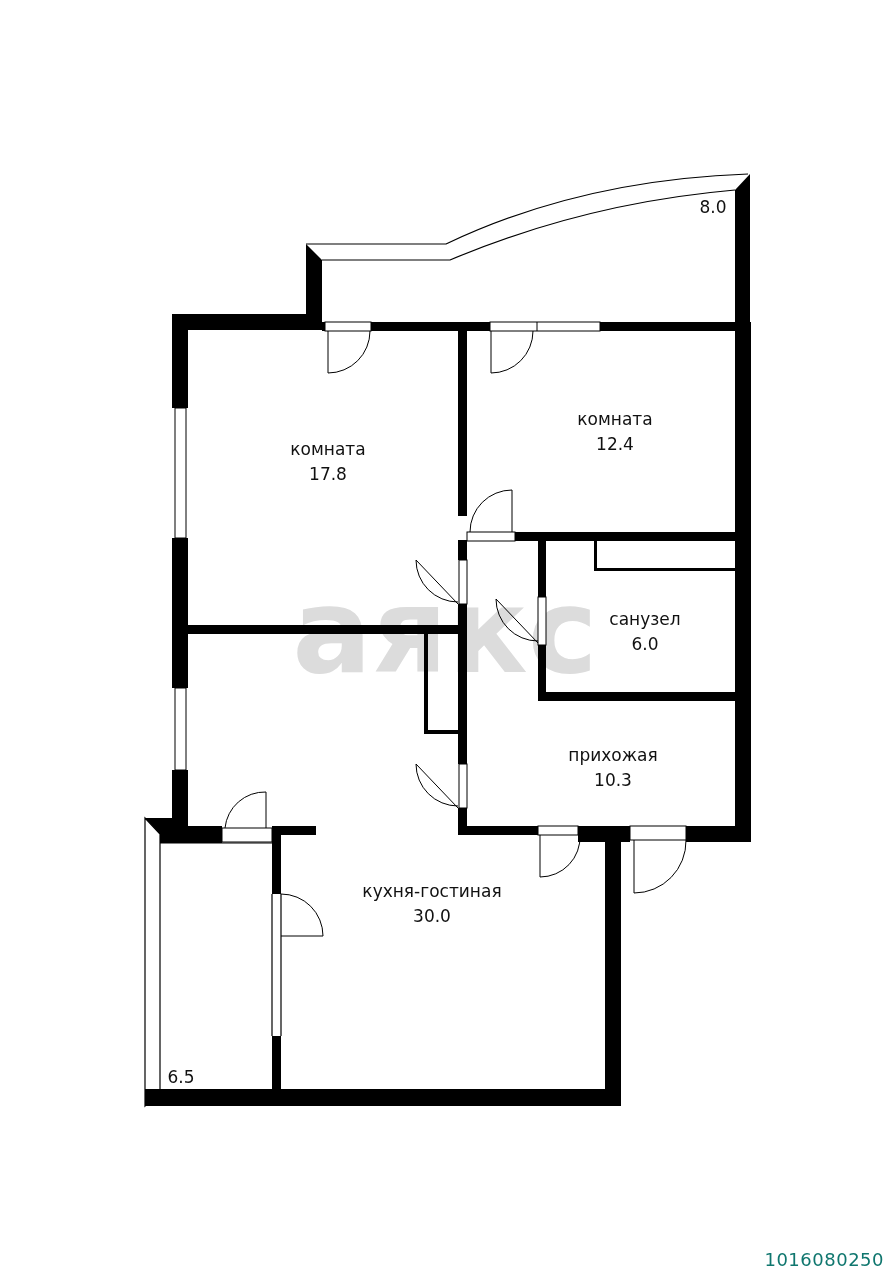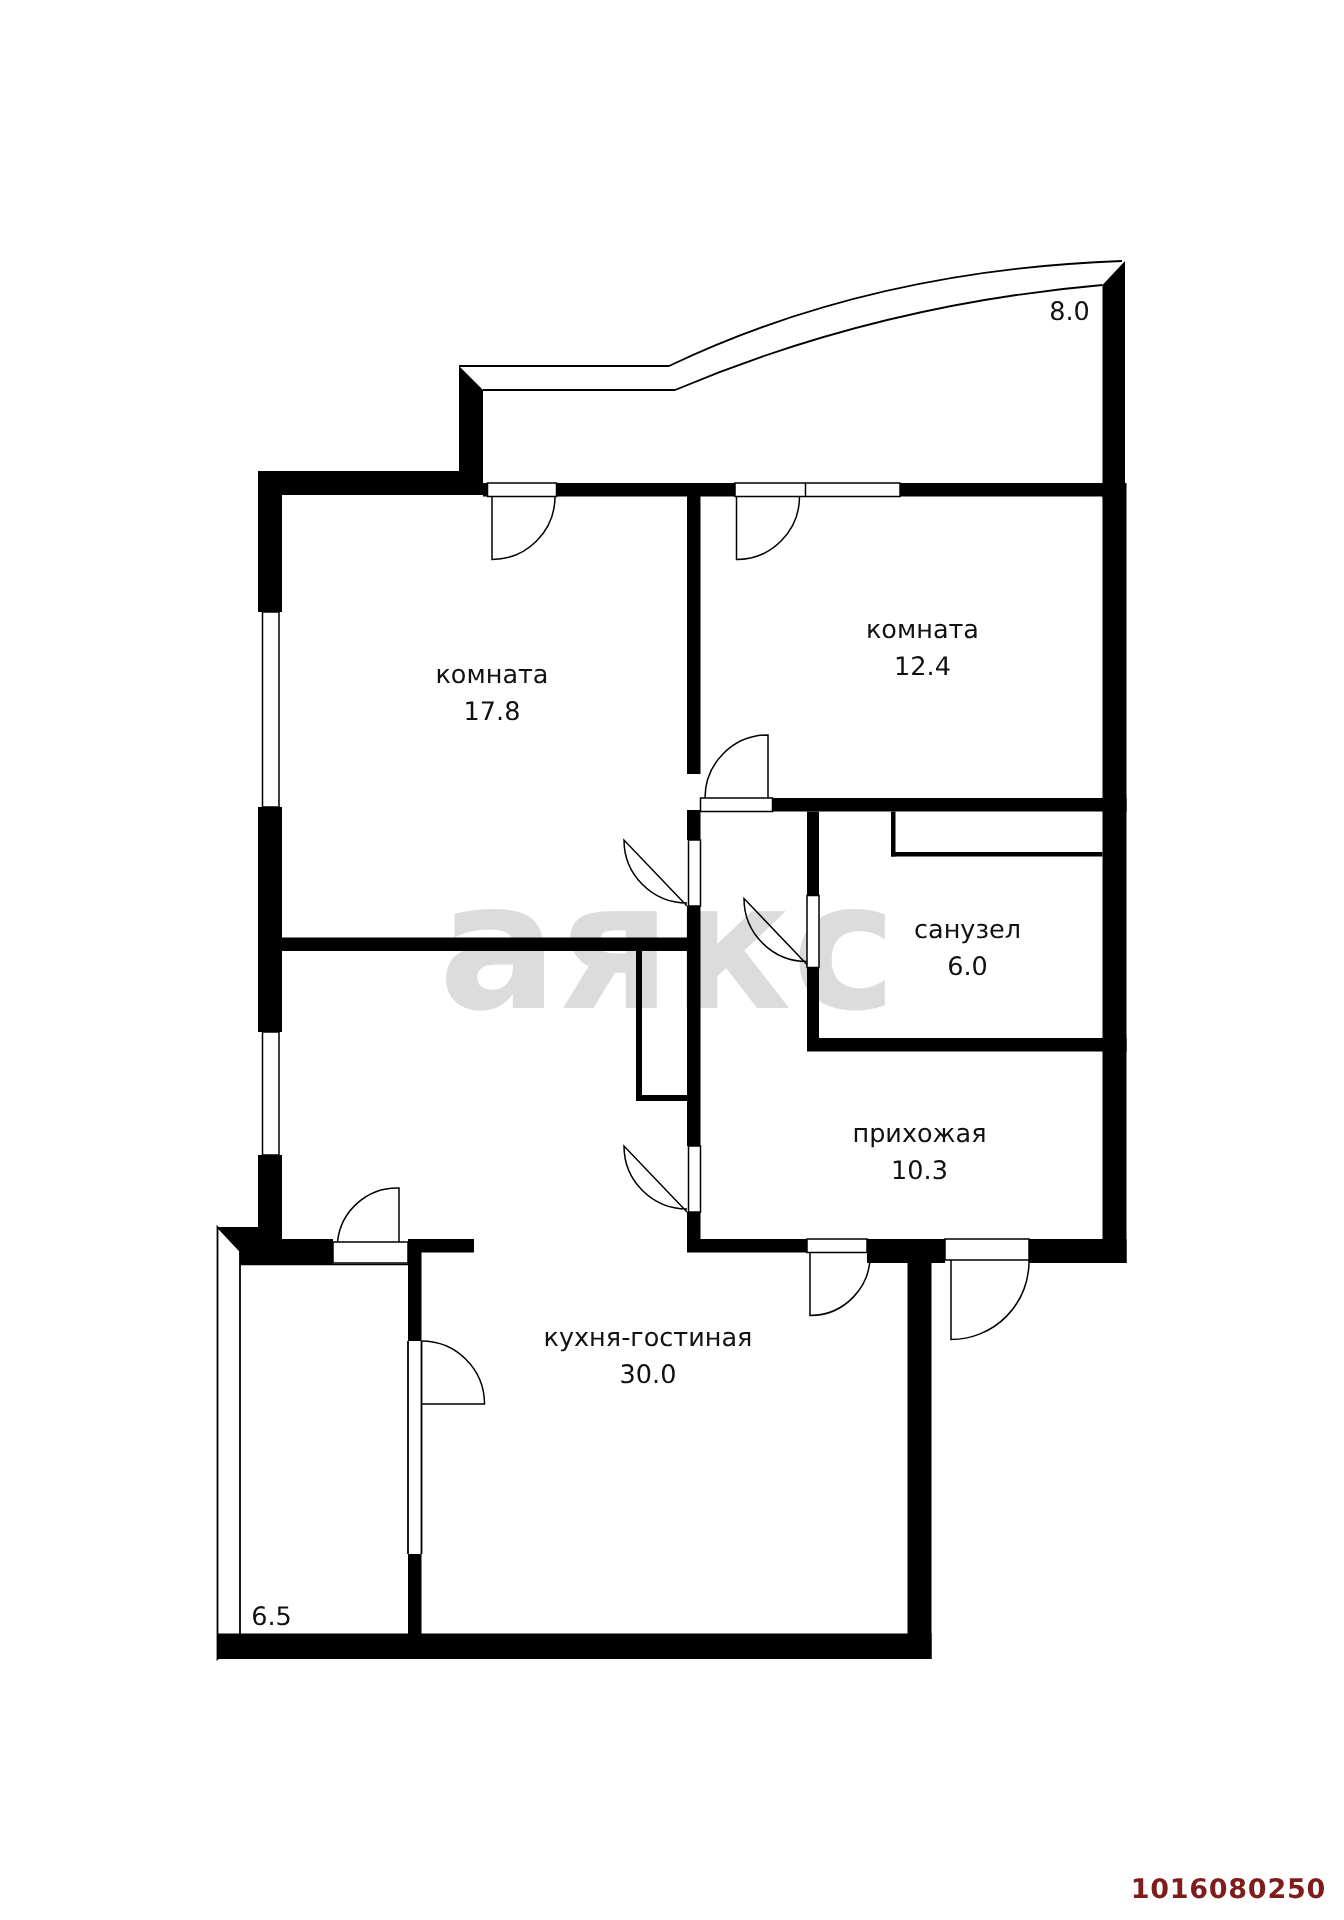--- a/index.html
+++ b/index.html
@@ -1,19 +1,19 @@
 <!DOCTYPE html>
 <html><head>
   <meta charset="utf-8">
   <style>
     html, body { margin: 0; padding: 0; background: #ffffff; }
     body { width: 896px; height: 1280px; position: relative; overflow: hidden; font-family: "DejaVu Sans", sans-serif; }
     #plan { position: absolute; left: 0; top: 0; width: 896px; height: 1280px; }
     .room-label { font-family: "DejaVu Sans", sans-serif; font-size: 17px; fill: #111111; text-anchor: middle; }
-    .listing-id { position: absolute; right: 12px; bottom: 10px; font-family: "DejaVu Sans", sans-serif; font-weight: bold; font-size: 18px; color: #7f1d1d; letter-spacing: 0.5px; }
+    .listing-id { position: absolute; right: 12px; bottom: 10px; font-family: "DejaVu Sans", sans-serif; font-weight: normal; font-size: 18px; color: #0f766e; letter-spacing: 0.5px; }
     .watermark { font-family: "DejaVu Sans", sans-serif; font-weight: bold; font-size: 118px; fill: #dcdcdc; text-anchor: middle; }
   </style>
 </head>
 <body>
 
 <svg id="plan" viewBox="0 0 896 1280" xmlns="http://www.w3.org/2000/svg">
 
   <text class="watermark" x="445" y="672">аякс</text>
 
   <g>

